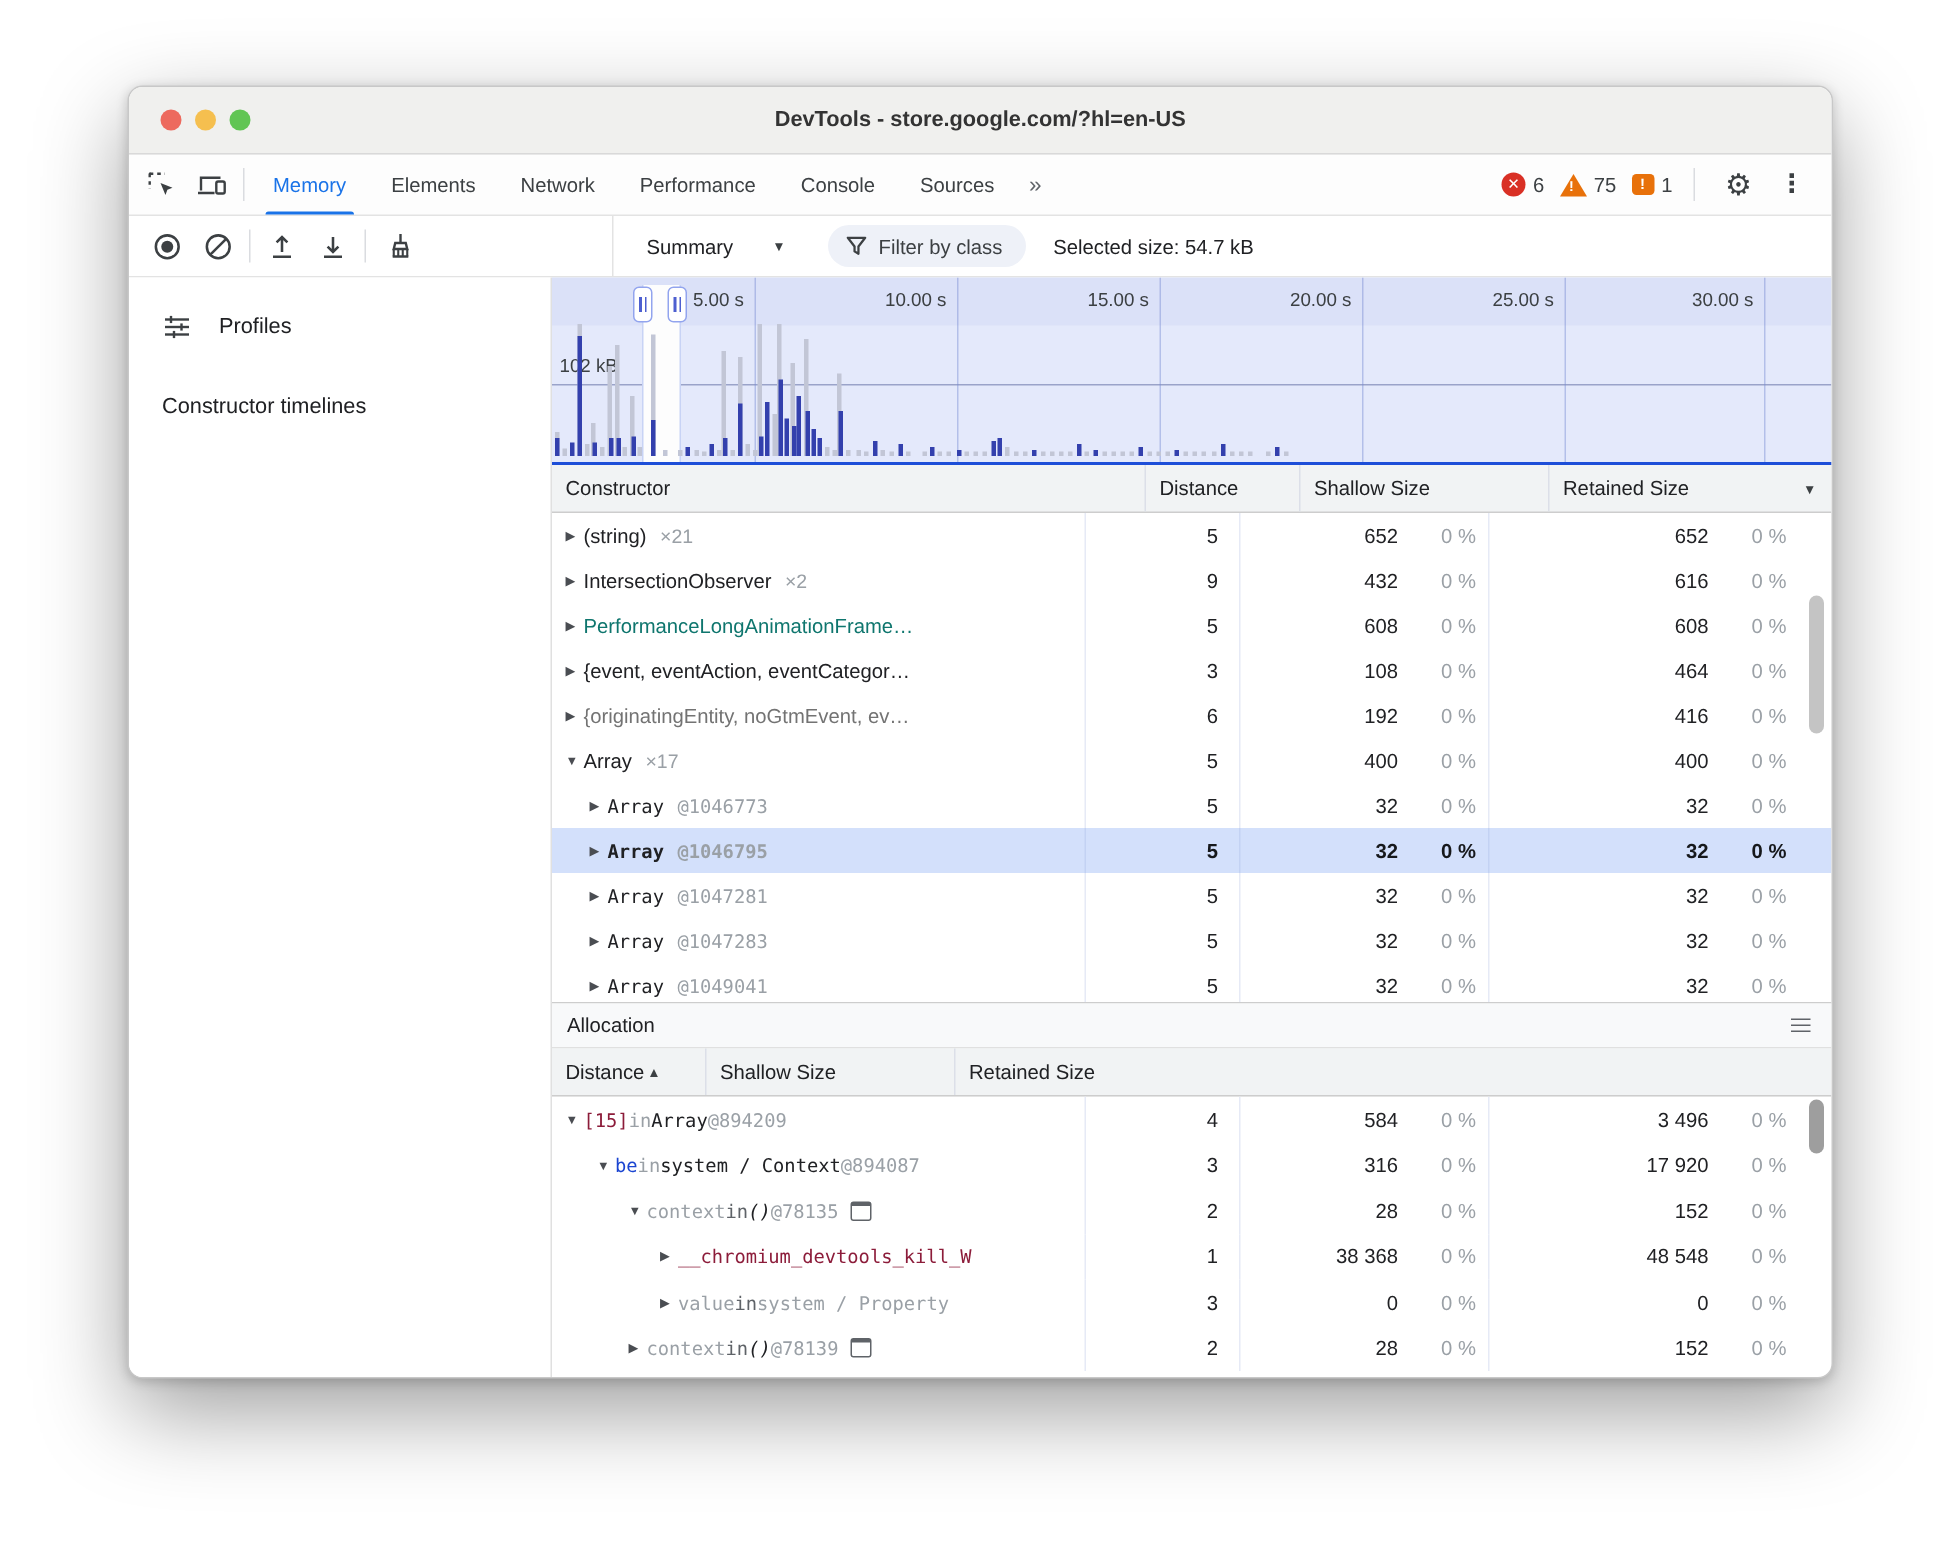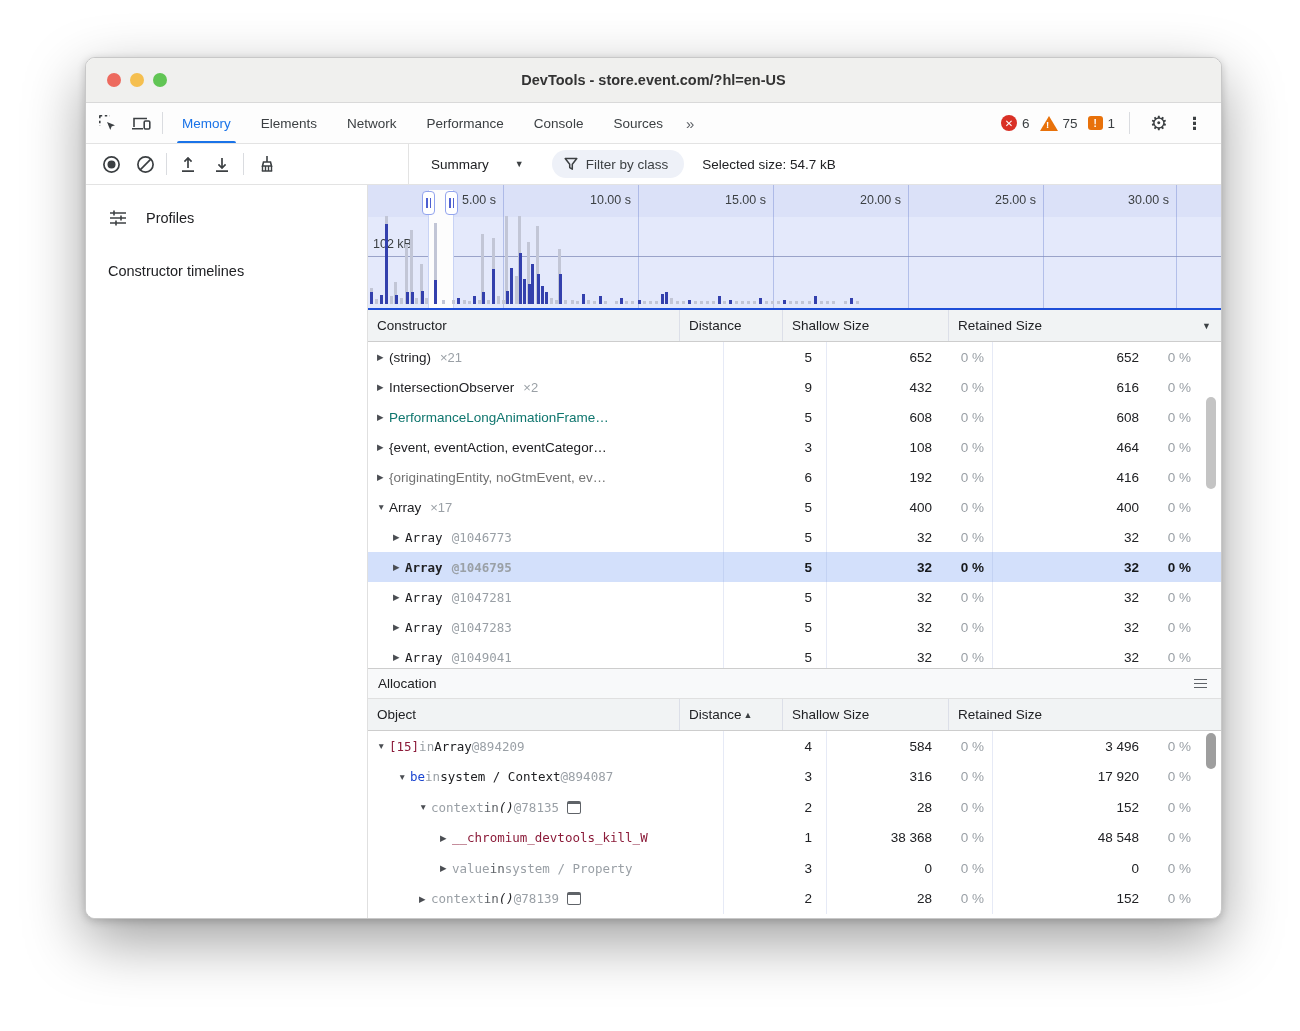--- a/index.html
+++ b/index.html
@@ -55,21 +55,21 @@
   .handle i{display:block;width:1.5px;height:10px;background:#4d5fd0;}
   .bar{position:absolute;bottom:4px;width:3px;}
   .bar.b{background:#3340ad;}
   .bar.g{background:#c2c6d6;}
   
   .thead{display:flex;height:32px;background:#f1f3f4;border-bottom:1px solid #cdcdcd;font-size:13.5px;color:#202124;flex:0 0 auto;align-items:center;box-sizing:border-box;}
   .th{display:flex;align-items:center;height:100%;box-sizing:border-box;padding-left:9px;border-right:1px solid #dcdfe8;cursor:pointer;}
   .th:last-child{border-right:none;}
   .sort-car{font-size:9px;color:#3c4043;margin:0 10px 0 auto;}
   .sort-car.asc{margin:0 0 0 2px;}
-  .c-name{width:312px;flex:0 0 auto;text-align:right;}
+  .c-name{width:396px;flex:0 0 auto;text-align:right;}
   .c-dist{width:103px;flex:0 0 auto;}
   .c-shal{width:166px;flex:0 0 auto;}
   .c-ret{flex:1;}
   .row{display:flex;height:30px;align-items:center;font-size:13.5px;box-sizing:border-box;flex:0 0 auto;cursor:pointer;}
   .row .cell{height:100%;display:flex;align-items:center;box-sizing:border-box;border-right:1px solid #e6eaf6;}
   .row .cell:last-child{border-right:none;}
   .cell.name{width:356px;flex:0 0 auto;overflow:hidden;white-space:nowrap;padding-left:9px;}
   .cell.dist{width:103px;flex:0 0 auto;justify-content:flex-end;padding-right:14px;}
   .cell.shal{width:166px;flex:0 0 auto;}
   .cell.ret{flex:1;padding-right:30px;}
@@ -103,21 +103,21 @@
 <body>
 
 <div class="window">
 
   <div class="titlebar">
     <div class="lights">
       <div class="light red"></div>
       <div class="light yellow"></div>
       <div class="light green"></div>
     </div>
-    <div class="title-text">DevTools - store.event.com/?hl=en-US</div>
+    <div class="title-text">DevTools - store.google.com/?hl=en-US</div>
   </div>
 
   <div class="tabstrip">
     <div class="tool-ic" style="margin-left:4px;">
       <svg width="19" height="19" viewBox="0 0 19 19">
           <g fill="none" stroke="#3c4043" stroke-width="1.6">
             <path d="M2 1.8h0" stroke-dasharray="0.1 3.4" stroke-linecap="round"></path>
             <path d="M1.8 1.8H12M1.8 1.8V12" stroke-dasharray="2.4 2.6"></path>
           </g>
           <path d="M9 8l8 3.2-3.4 1.3L12.3 16 9 8z" fill="#3c4043"></path>
@@ -580,23 +580,20 @@
       <div class="ret-section">
         <div class="ret-title">
           <span>Allocation</span>
           <span class="hamb">
               <i></i>
               <i></i>
               <i></i>
             </span>
         </div>
         <div class="thead">
-          <div class="th c-name">
-              <span>Object</span>
-            </div>
           <div class="th c-dist">
               <span>Distance</span>
               <span class="sort-car asc">▲</span>
             </div>
           <div class="th c-shal">
               <span>Shallow Size</span>
             </div>
           <div class="th c-ret">
               <span>Retained Size</span>
             </div>

